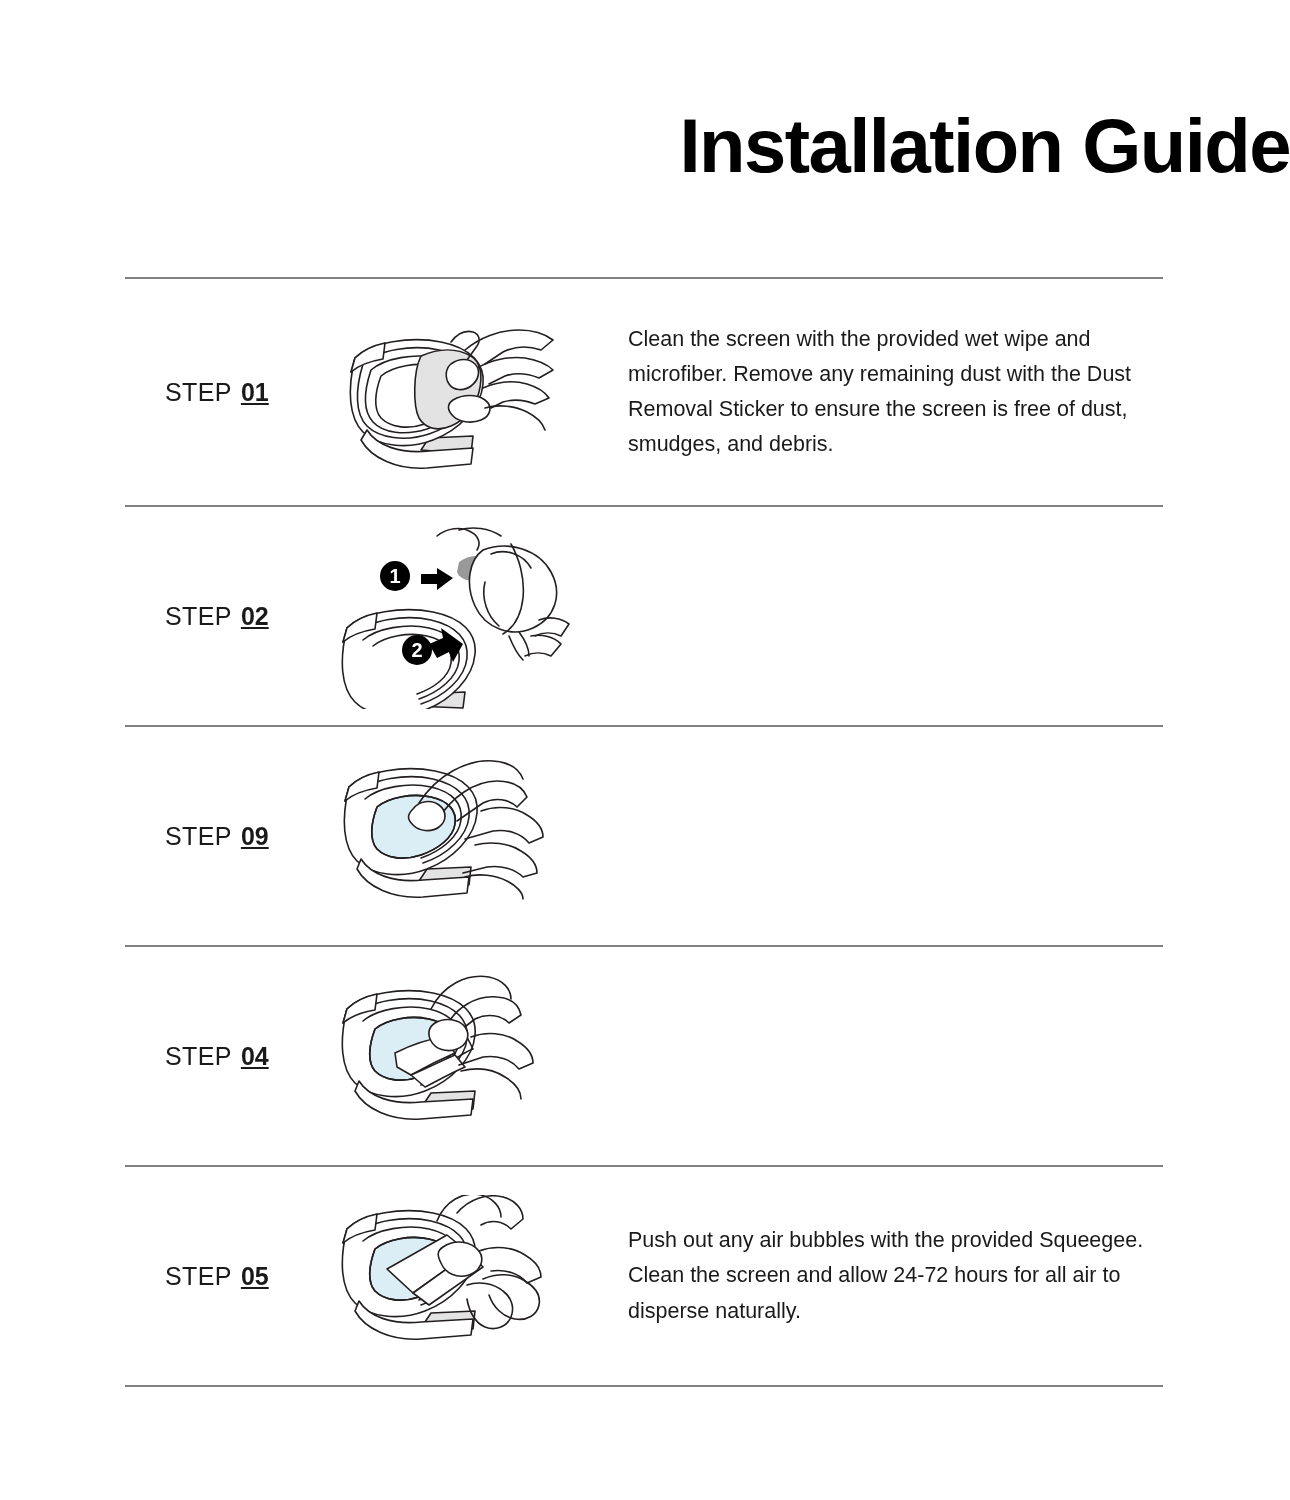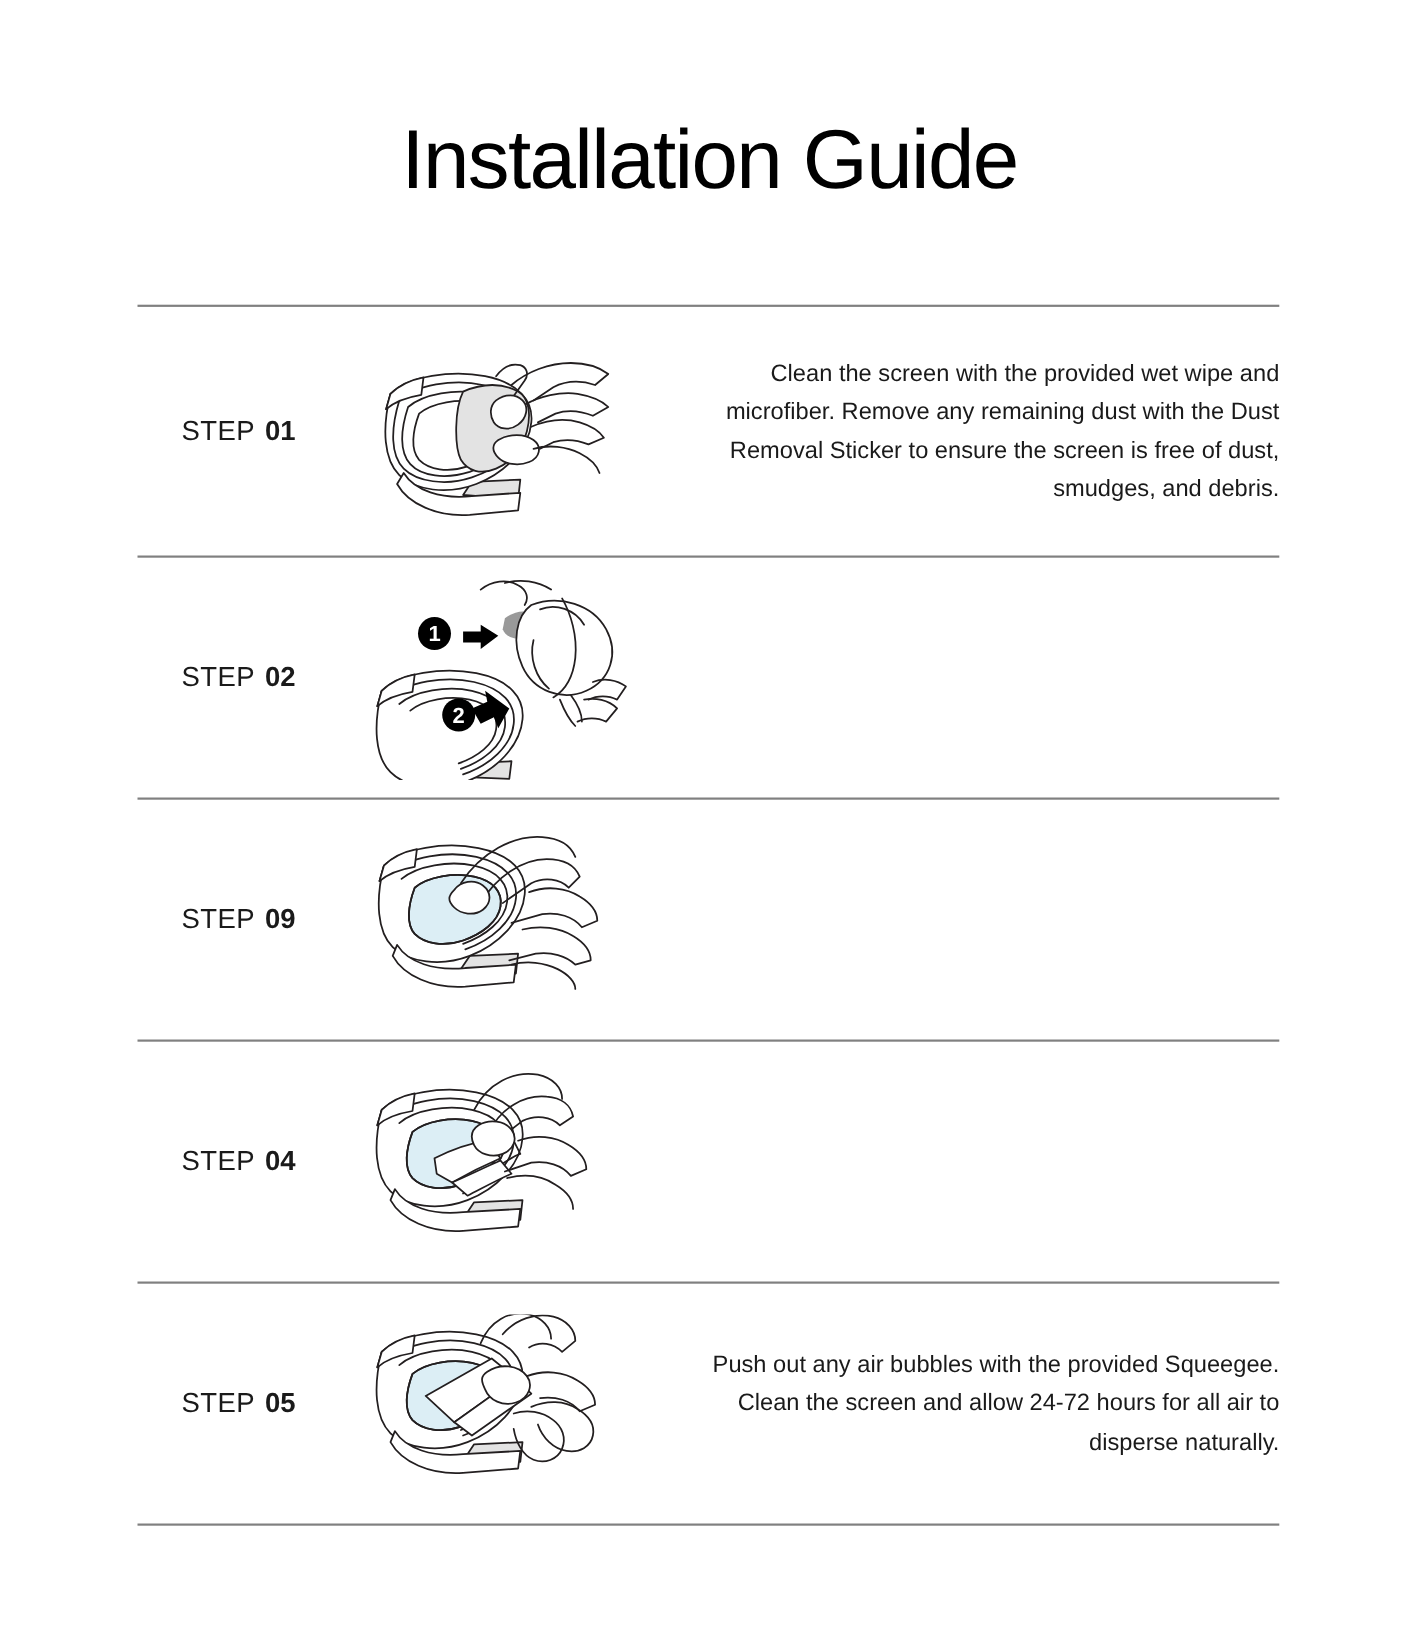--- a/index.html
+++ b/index.html
@@ -21,23 +21,23 @@
     position: relative;
     background: #ffffff;
   }
 
   
   .title {
     position: absolute;
     top: 108px;
     left: 0;
     width: 1290px;
-    text-align: center;
+    text-align: right;
     font-size: 76px;
-    font-weight: 400;
+    font-weight: 700;
     letter-spacing: -1.5px;
     color: #000000;
     line-height: 1.0;
   }
 
   
   .steps {
     position: absolute;
     top: 277px;
     left: 125px;
@@ -62,36 +62,36 @@
     color: #1a1a1a;
     letter-spacing: 0.4px;
     white-space: nowrap;
     padding-left: 40px;
     box-sizing: border-box;
   }
   .step-label .num {
     font-weight: 700;
     margin-left: 9px;
     letter-spacing: 0px;
+    text-decoration: underline;
   }
   .step-art {
     width: 255px;
     flex: 0 0 255px;
     display: flex;
     align-items: center;
     justify-content: center;
   }
   .step-art svg { display: block; }
   .step-text {
     flex: 1 1 auto;
     padding-left: 48px;
     font-size: 21.5px;
     line-height: 1.63;
     color: #1a1a1a;
-    text-align: right;
   }
   .step-text p { margin: 0; }
 </style>
 </head>
 <body>
 
 <div class="page">
 
   <div class="title">Installation Guide</div>
 

